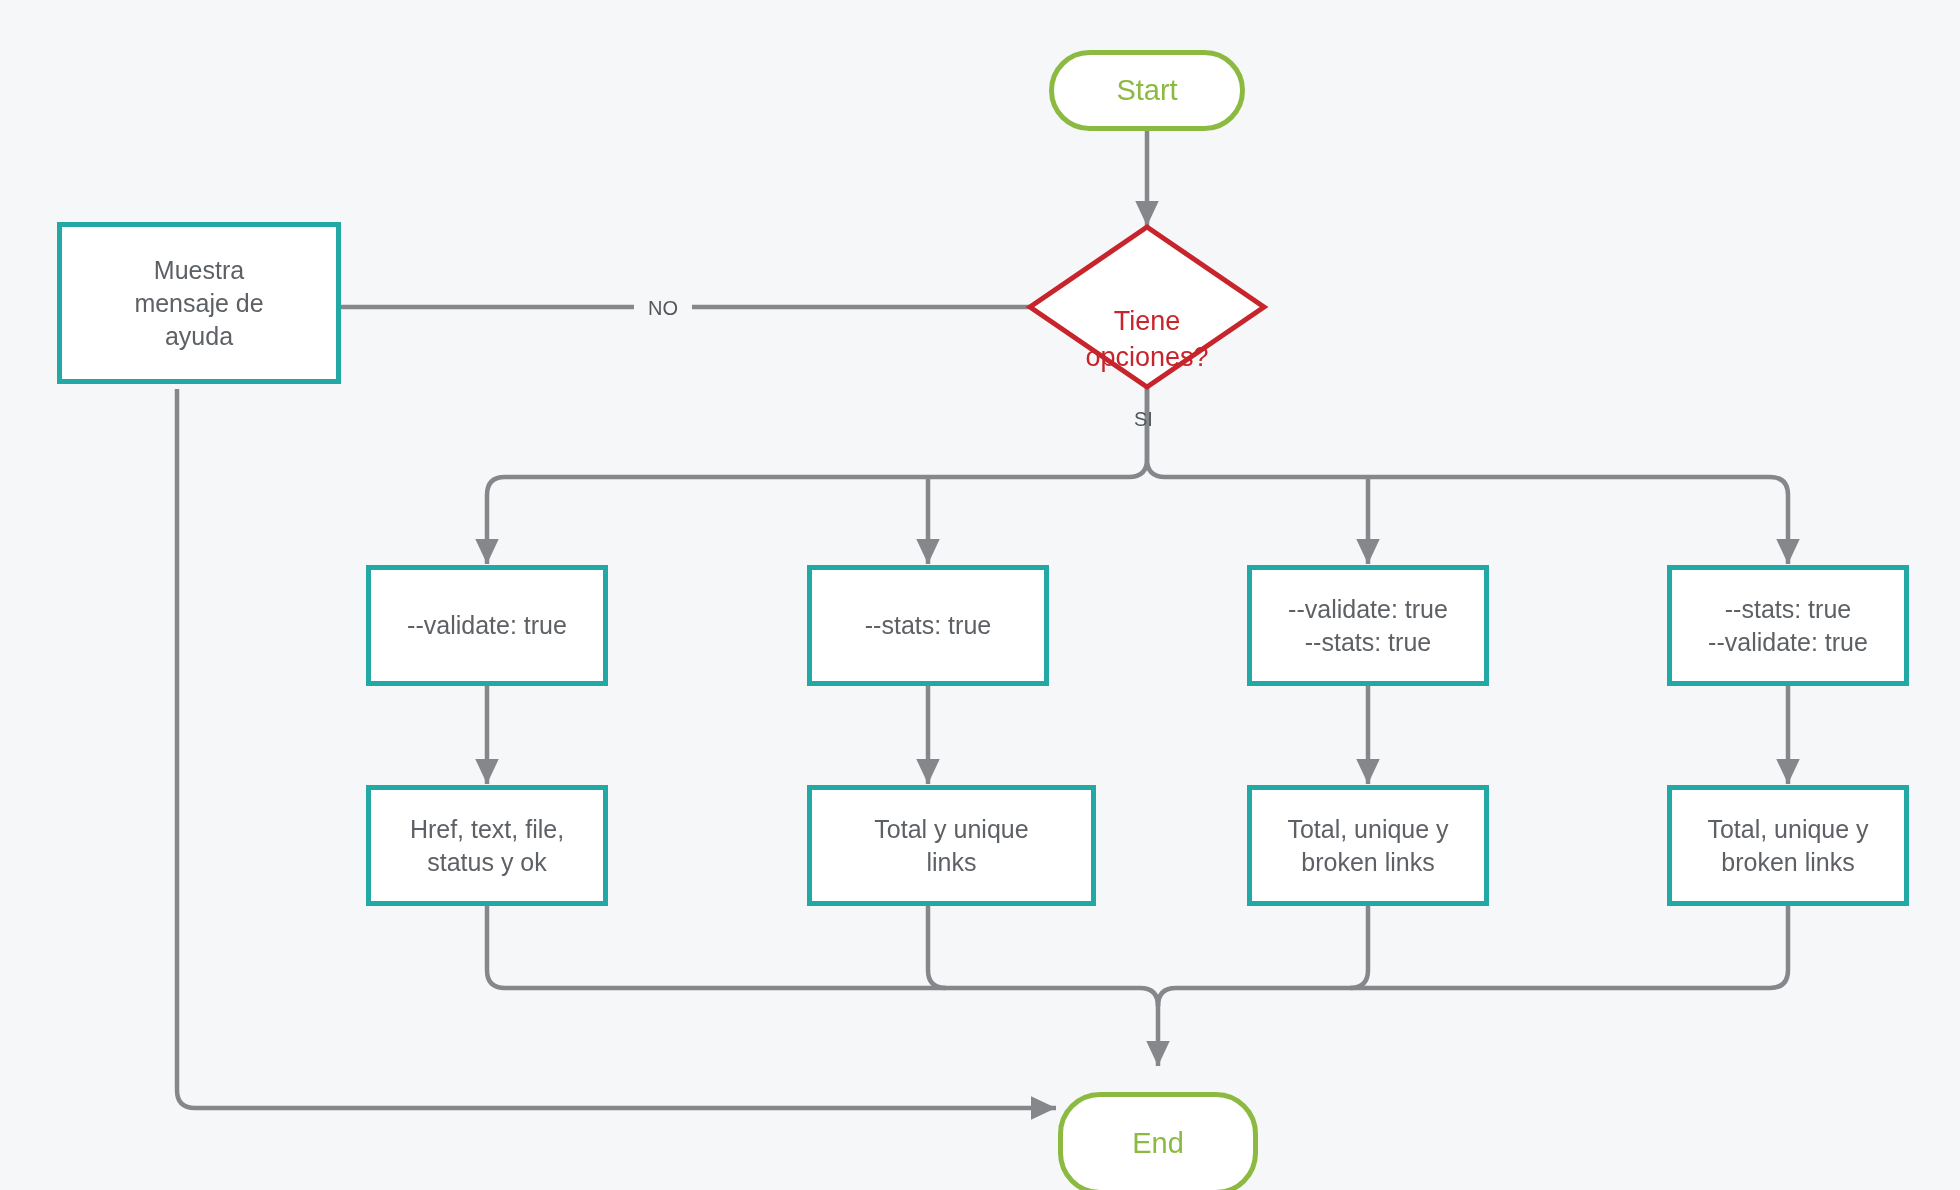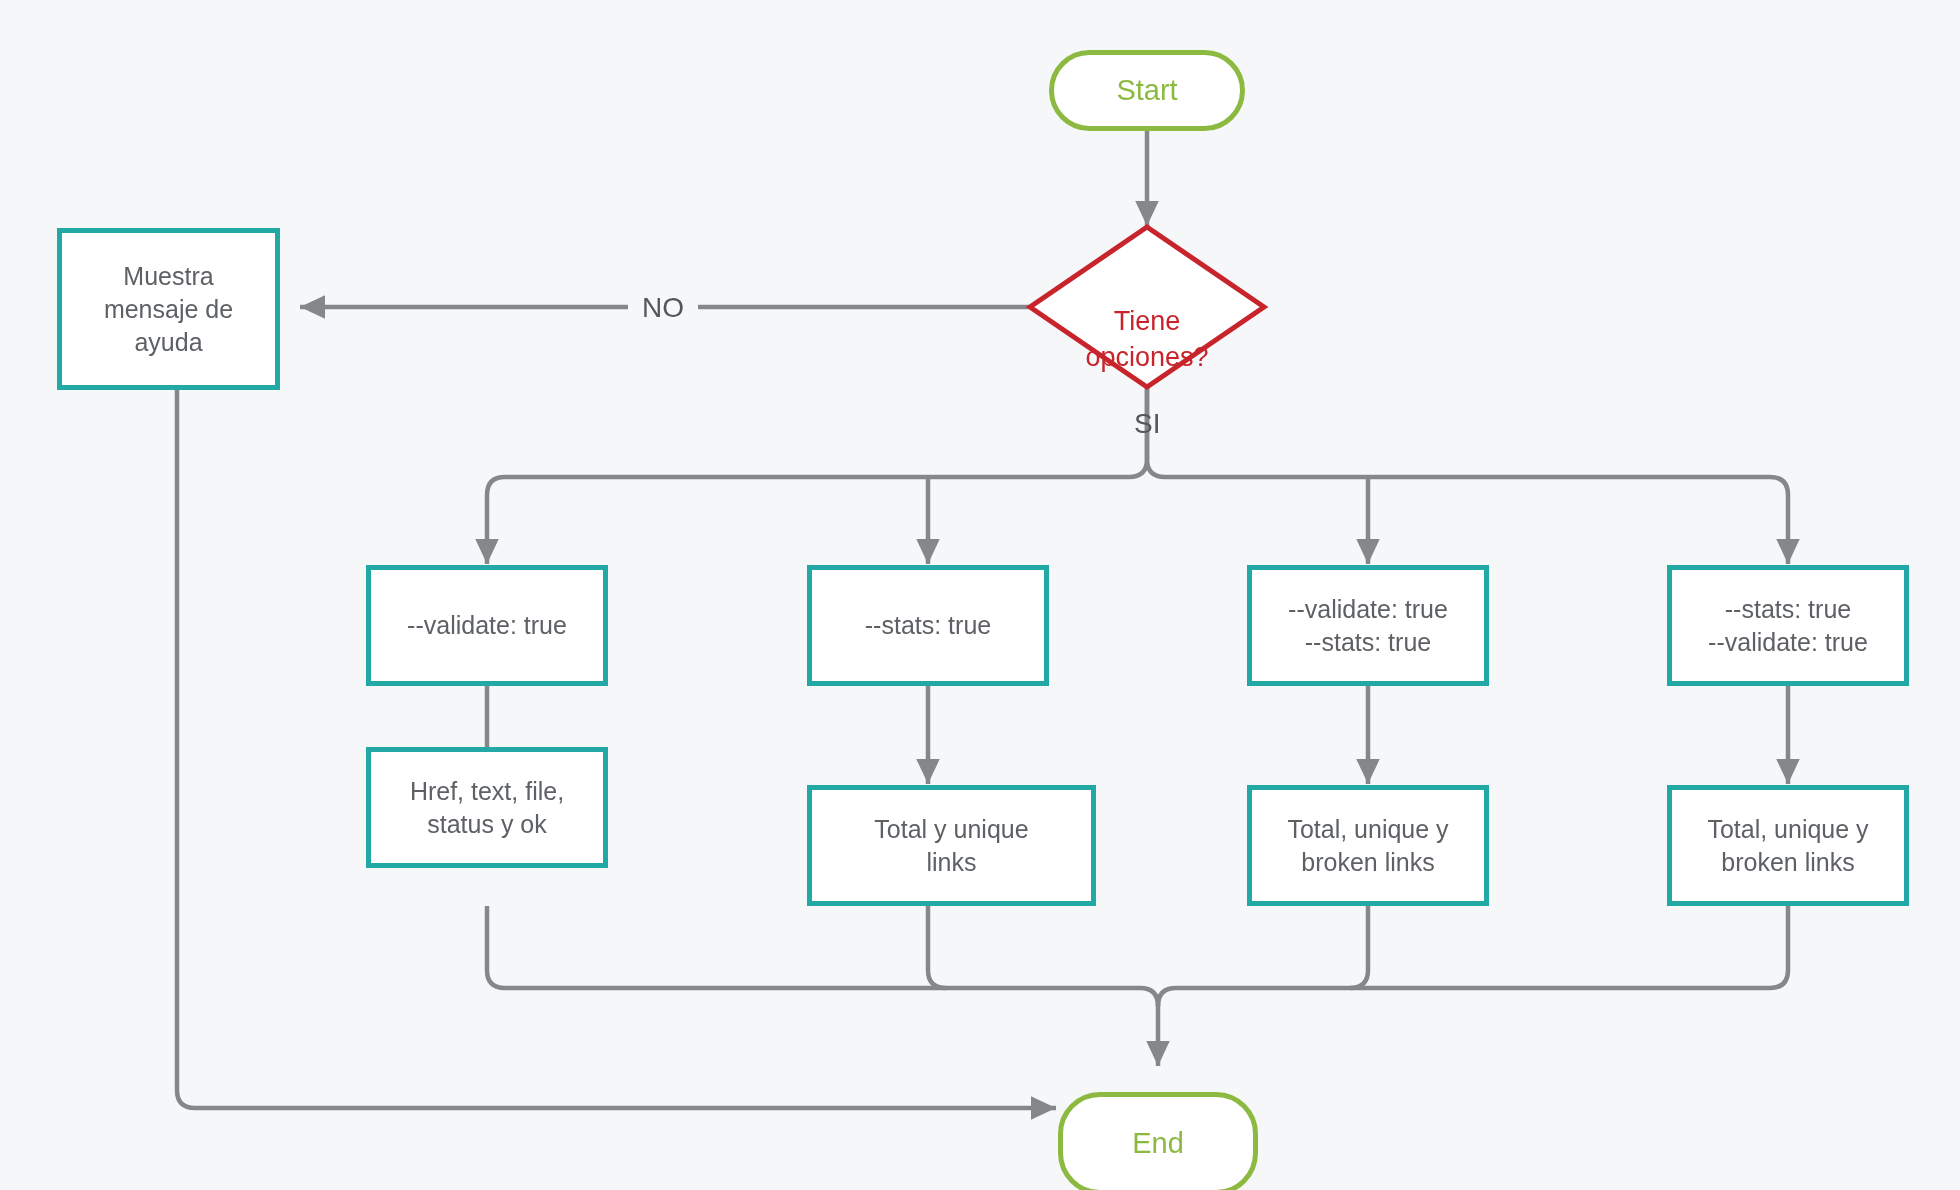--- a/index.html
+++ b/index.html
@@ -64,21 +64,21 @@
     color: var(--red);
     font-size: 27px;
     line-height: 1.35;
     text-align: center;
     white-space: pre-line;
     margin-top: 32px;
   }
   .edge-label {
     position: absolute;
     color: var(--label);
-    font-size: 28px;
+    font-size: 20px;
   }
   .edge-label.masked {
     background: var(--bg);
     padding: 2px 14px;
     transform: translate(-50%, -50%);
   }
 </style>
 </head>
 <body>
 
@@ -112,39 +112,39 @@
   <path class="edge" d="M177,389 L177,1090 Q177,1108 195,1108 L1056,1108" marker-end="url(#arrow)"></path>
 
   <polygon class="diamond-shape" points="1147,227 1264,307 1147,387 1030,307"></polygon>
 </svg>
 
 <div class="node pill" style="left:1049px; top:26px; width:196px; height:81px;">Start</div>
 
 <div class="decision-label" style="left:1047px; top:271px; width:200px;">Tiene
 opciones?</div>
 
-<div class="node box" style="left:57px; top:228px; width:223px; height:162px;">Muestra
+<div class="node box" style="left:57px; top:222px; width:284px; height:162px;">Muestra
 mensaje de
 ayuda</div>
 
 <div class="edge-label masked" style="left:663px; top:308px;">NO</div>
 
 <div class="edge-label" style="left:1134px; top:408px;">SI</div>
 
 <div class="node box" style="left:366px; top:565px; width:242px; height:121px;">--validate: true</div>
 
 <div class="node box" style="left:807px; top:565px; width:242px; height:121px;">--stats: true</div>
 
 <div class="node box" style="left:1247px; top:565px; width:242px; height:121px;">--validate: true
 --stats: true</div>
 
 <div class="node box" style="left:1667px; top:565px; width:242px; height:121px;">--stats: true
 --validate: true</div>
 
-<div class="node box" style="left:366px; top:747px; width:242px; height:121px;">Href, text, file,
+<div class="node box" style="left:366px; top:785px; width:242px; height:121px;">Href, text, file,
 status y ok</div>
 
 <div class="node box" style="left:807px; top:785px; width:289px; height:121px;">Total y unique
 links</div>
 
 <div class="node box" style="left:1247px; top:785px; width:242px; height:121px;">Total, unique y
 broken links</div>
 
 <div class="node box" style="left:1667px; top:785px; width:242px; height:121px;">Total, unique y
 broken links</div>

